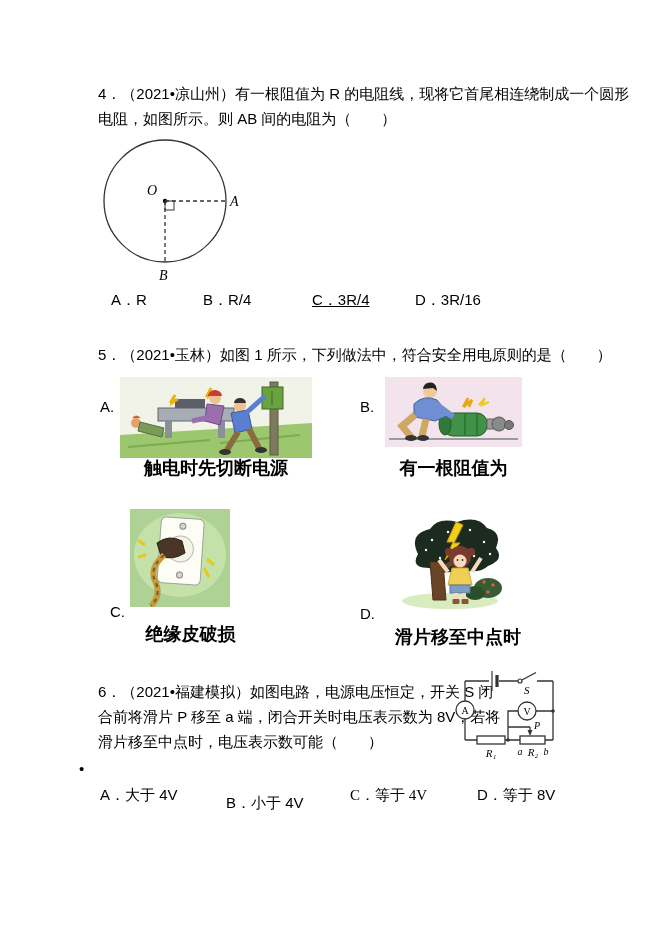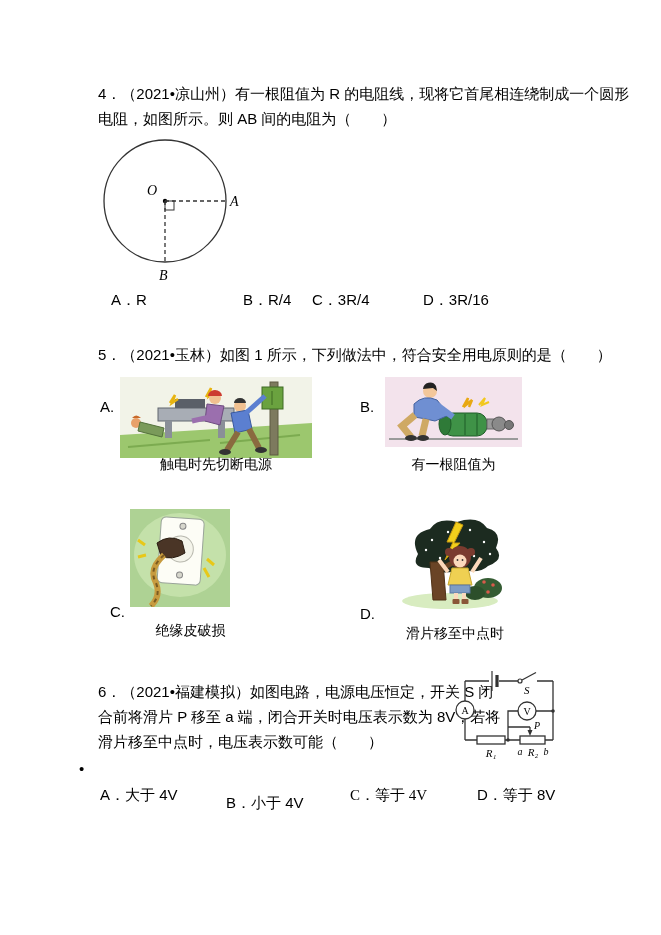--- a/index.html
+++ b/index.html
@@ -5,21 +5,21 @@
   html,body{margin:0;padding:0;}
   body{
     width:661px;height:935px;background:#ffffff;position:relative;
     font-family:"Liberation Sans","DejaVu Sans",sans-serif;color:#000;
     overflow:hidden;
   }
   .abs{position:absolute;}
   .qline{font-size:15px;line-height:22px;white-space:nowrap;}
   .opt{font-size:15px;white-space:nowrap;}
   .choice-label{font-size:15px;}
-  .caption{font-size:14px;text-align:center;white-space:nowrap;}
+  .caption{font-size:18px;text-align:center;white-space:nowrap;font-weight:bold;}
   svg text{font-family:"Liberation Serif","DejaVu Serif",serif;}
   .figline{stroke:#333;stroke-width:1.3;fill:none;}
 </style>
 </head>
 <body>
 
 <div class="abs qline" style="left:98px;top:83px;">4．（2021•凉山州）有一根阻值为 R 的电阻线，现将它首尾相连绕制成一个圆形</div>
 <div class="abs qline" style="left:98px;top:108px;">电阻，如图所示。则 AB 间的电阻为（　　）</div>
 
 <svg class="abs" style="left:95px;top:133px;" width="150" height="155" viewBox="0 0 150 155">
@@ -27,23 +27,23 @@
   <circle cx="70" cy="68" r="2.2" fill="#000"></circle>
   <rect x="70" y="68" width="9" height="9" class="figline" style="stroke-width:1"></rect>
   <line x1="70" y1="68" x2="131" y2="68" class="figline" stroke-dasharray="4,3"></line>
   <line x1="70" y1="68" x2="70" y2="129" class="figline" stroke-dasharray="4,3"></line>
   <text x="62" y="62" font-size="14" font-style="italic" text-anchor="end">O</text>
   <text x="135" y="73" font-size="14" font-style="italic">A</text>
   <text x="64" y="147" font-size="14" font-style="italic">B</text>
 </svg>
 
 <div class="abs opt" style="left:111px;top:291px;">A．R</div>
-<div class="abs opt" style="left:203px;top:291px;margin-left:40px;">B．R/4</div>
-<div class="abs opt" style="left:312px;top:291px;">C．3R/4</div>
-<div class="abs opt" style="left:415px;top:291px;margin-left:8px;">D．3R/16</div>
+<div class="abs opt" style="left:203px;top:291px;">B．R/4</div>
+<div class="abs opt" style="left:312px;top:291px;text-decoration:underline;">C．3R/4</div>
+<div class="abs opt" style="left:415px;top:291px;">D．3R/16</div>
 
 <div class="abs qline" style="left:98px;top:344px;">5．（2021•玉林）如图 1 所示，下列做法中，符合安全用电原则的是（　　）</div>
 
 <div class="abs choice-label" style="left:100px;top:398px;">A.</div>
 <div class="abs choice-label" style="left:360px;top:398px;">B.</div>
 <div class="abs choice-label" style="left:110px;top:603px;">C.</div>
 <div class="abs choice-label" style="left:360px;top:605px;">D.</div>
 
 <svg class="abs" style="left:120px;top:377px;" width="192" height="81" viewBox="0 0 192 81">
   <rect width="192" height="81" fill="#f2f3e8"></rect>

